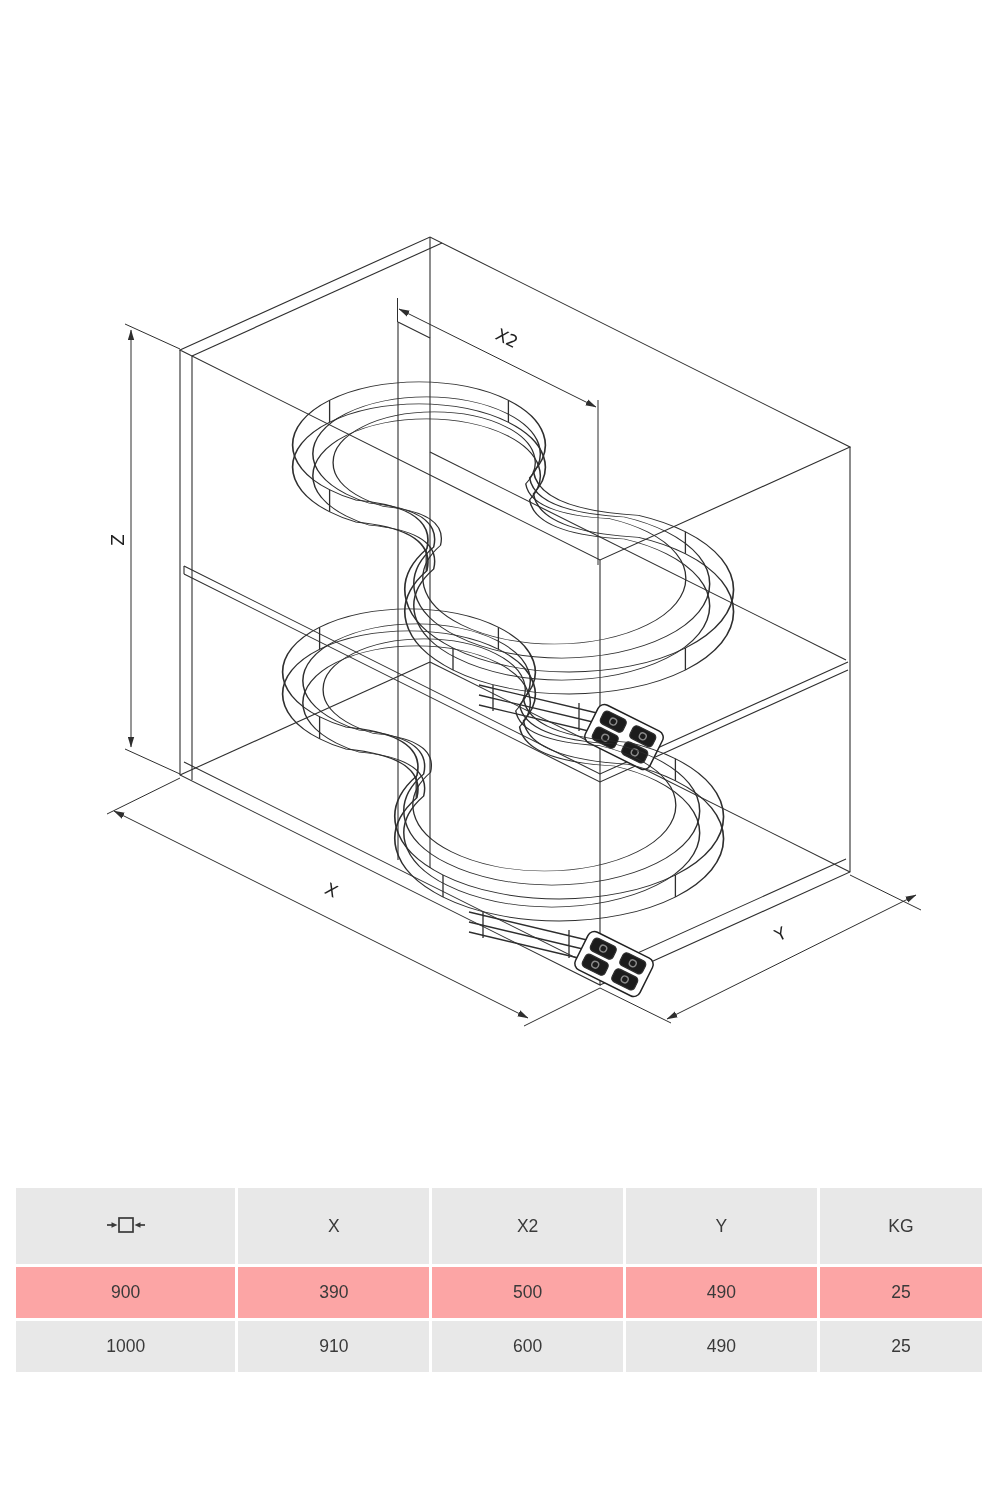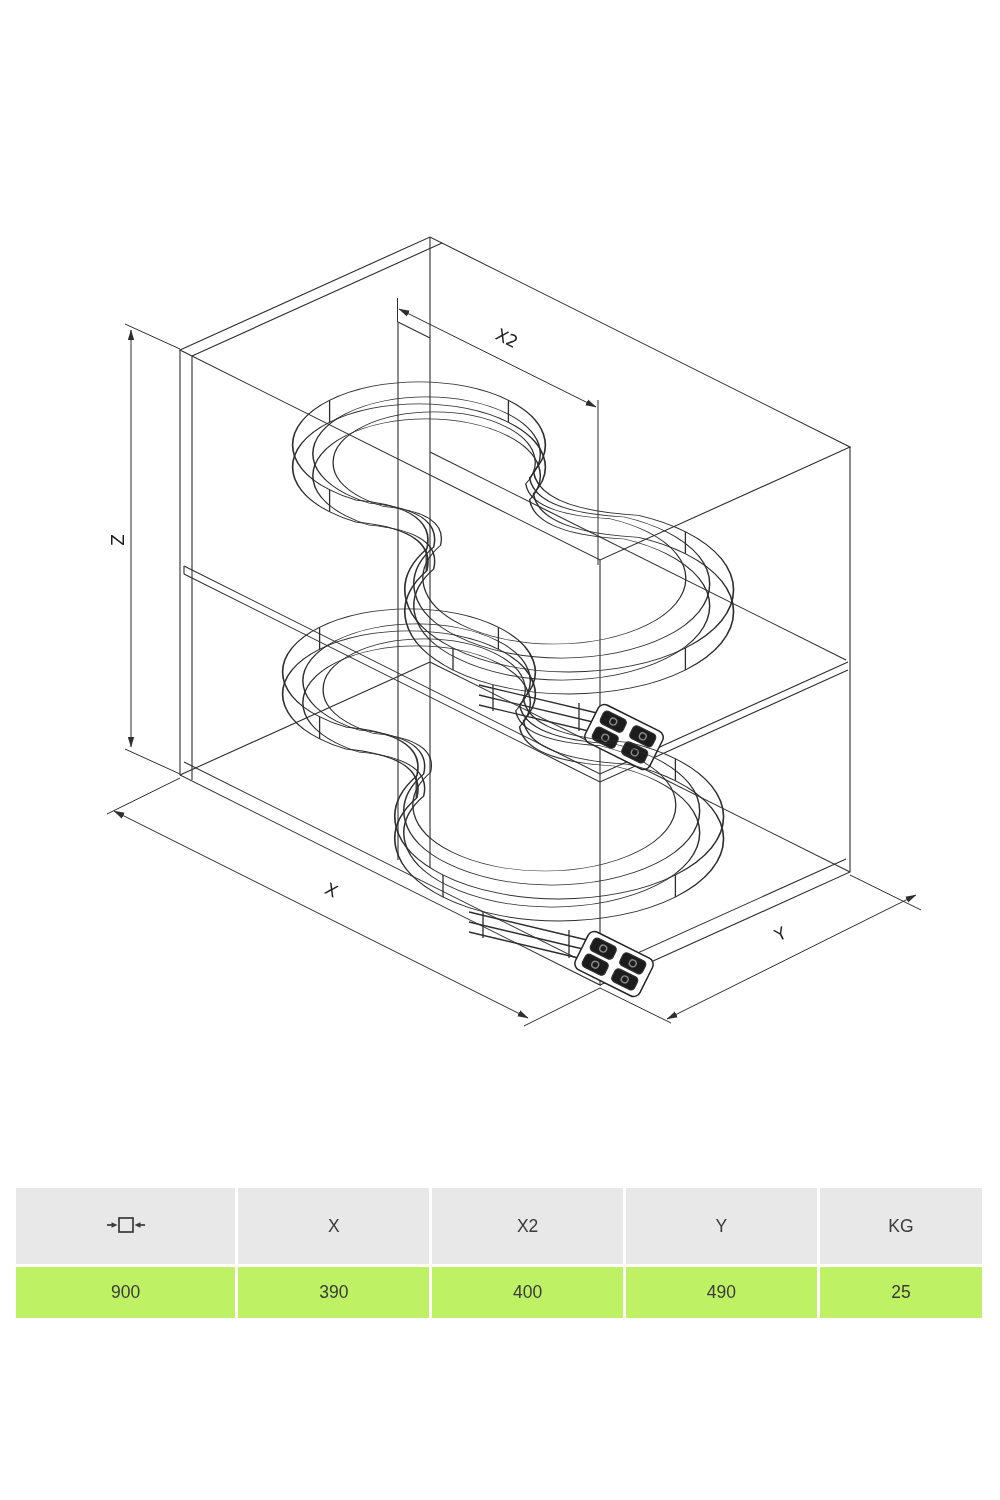--- a/index.html
+++ b/index.html
@@ -18,21 +18,21 @@
   table.spec-table{
     position:absolute;left:13px;top:1185px;width:972px;
     border-collapse:separate;border-spacing:3px;
     table-layout:fixed;
   }
   table.spec-table td{
     text-align:center;vertical-align:middle;
     font-size:17.5px;color:#3a3a3a;
   }
   tr.hdr td{background:#e8e8e8;height:74px;}
-  tr.r1 td{background:#bef264;height:49px;}
+  tr.r1 td{background:#fca5a5;height:49px;}
   tr.r2 td{background:#e8e8e8;height:49px;}
   .icon-box{display:inline-block;vertical-align:middle;}
 </style>
 </head>
 <body>
 
 <div class="drawing-wrap">
 <svg width="1000" height="1160" viewBox="0 0 1000 1160">
   <defs>
     <marker id="dimArrow" viewBox="0 0 10 6" refX="9.5" refY="3" markerWidth="11" markerHeight="7" orient="auto-start-reverse" markerUnits="userSpaceOnUse">
@@ -170,18 +170,25 @@
         </span>
       </td>
       <td>X</td>
       <td>X2</td>
       <td>Y</td>
       <td>KG</td>
     </tr>
     <tr class="r1">
       <td>900</td>
       <td>390</td>
-      <td>400</td>
+      <td>500</td>
+      <td>490</td>
+      <td>25</td>
+    </tr>
+    <tr class="r2">
+      <td>1000</td>
+      <td>910</td>
+      <td>600</td>
       <td>490</td>
       <td>25</td>
     </tr>
   </tbody>
 </table>
 
 </body></html>

